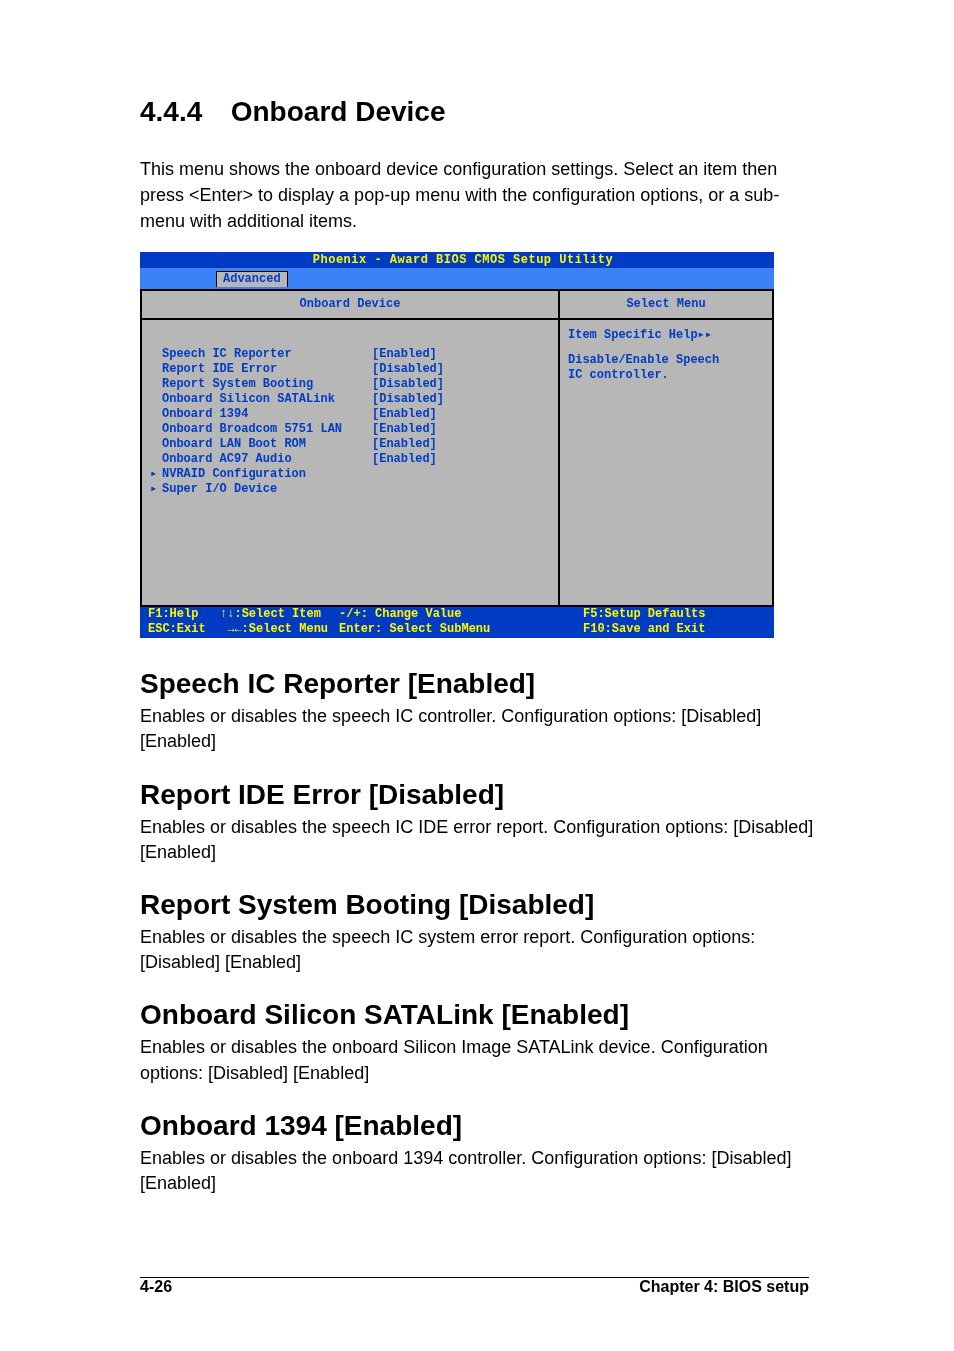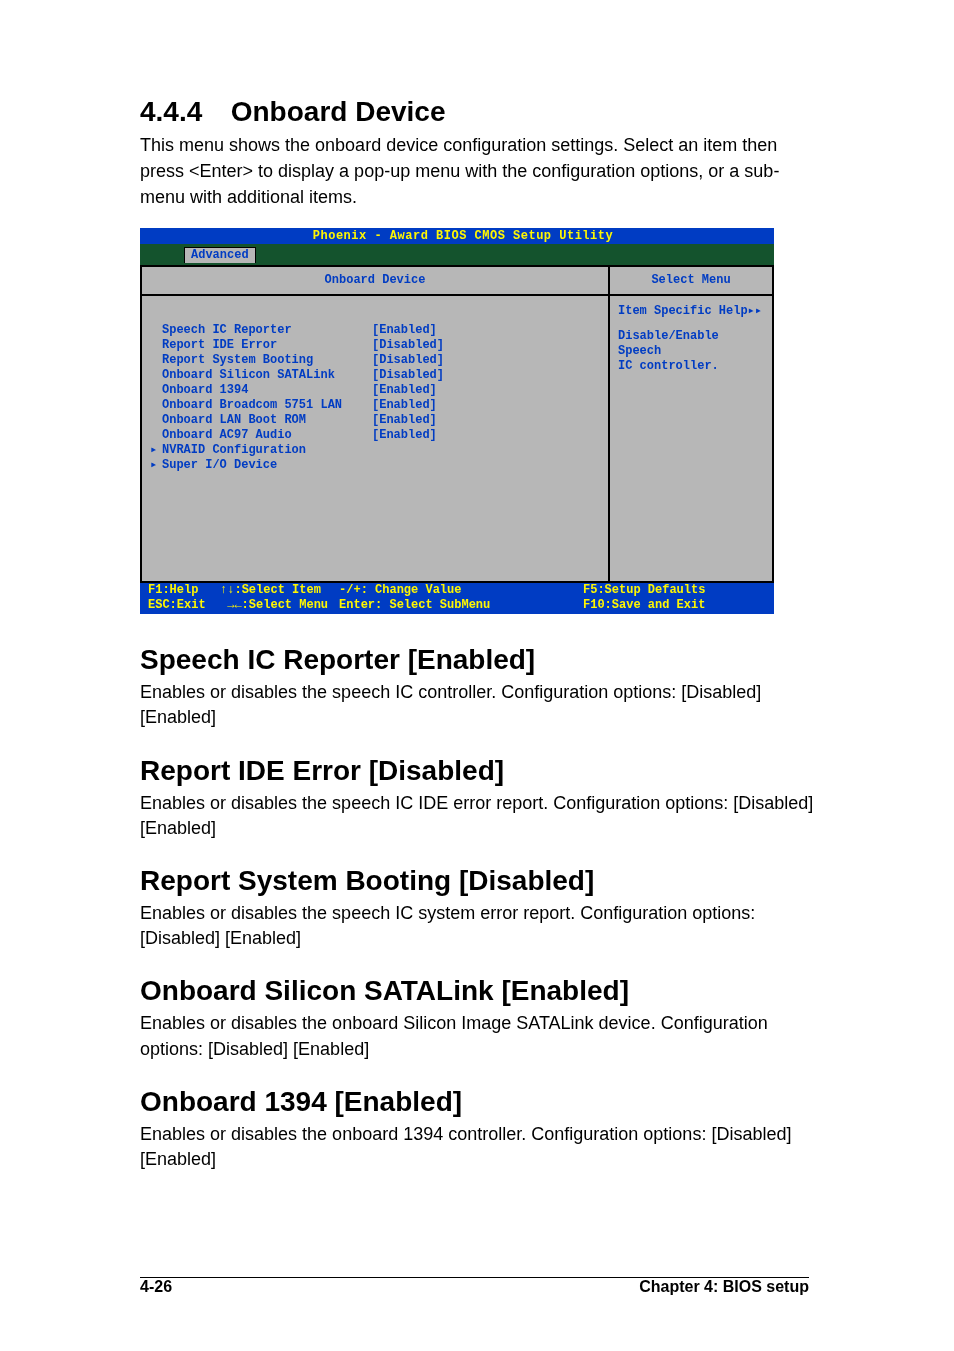--- a/index.html
+++ b/index.html
@@ -18,21 +18,21 @@
     font-size: 28px;
     font-weight: 900;
     display: inline-block;
     margin-right: 24px;
   }
   h2.section-title {
     font-size: 28px;
     font-weight: 900;
     display: inline-block;
   }
-  .section-row { margin-bottom: 4px; }
+  .section-row { margin-bottom: 28px; }
   p.body {
     font-size: 18px;
     line-height: 1.45;
     margin-bottom: 18px;
   }
   
   .bios {
     width: 634px;
     margin: 14px 0 30px 0;
     font-family: "Courier New", monospace;
@@ -41,22 +41,22 @@
     line-height: 1.25;
   }
   .bios-titlebar {
     background: #003cc3;
     color: #fff700;
     text-align: center;
     padding: 1px 0 0 12px;
     letter-spacing: 0.5px;
   }
   .bios-tabrow {
-    background: #14532d;
-    padding: 3px 0 2px 44px;
+    background: #3b82f6;
+    padding: 3px 0 2px 76px;
     display: flex;
   }
   .bios-tab {
     background: #b7b7b7;
     color: #003cc3;
     padding: 0 6px;
     border: 1px solid #000;
     border-bottom: none;
     display: inline-block;
   }
@@ -65,21 +65,21 @@
     background: #b7b7b7;
     border-top: 2px solid #000;
   }
   .bios-left {
     flex: 1;
     border: 2px solid #000;
     border-top: none;
     padding-bottom: 100px;
   }
   .bios-right {
-    width: 164px;
+    width: 214px;
     border: 2px solid #000;
     border-top: none;
     border-left: none;
   }
   .bios-panel-title {
     color: #003cc3;
     text-align: center;
     padding: 6px 0;
     border-bottom: 2px solid #000;
   }

